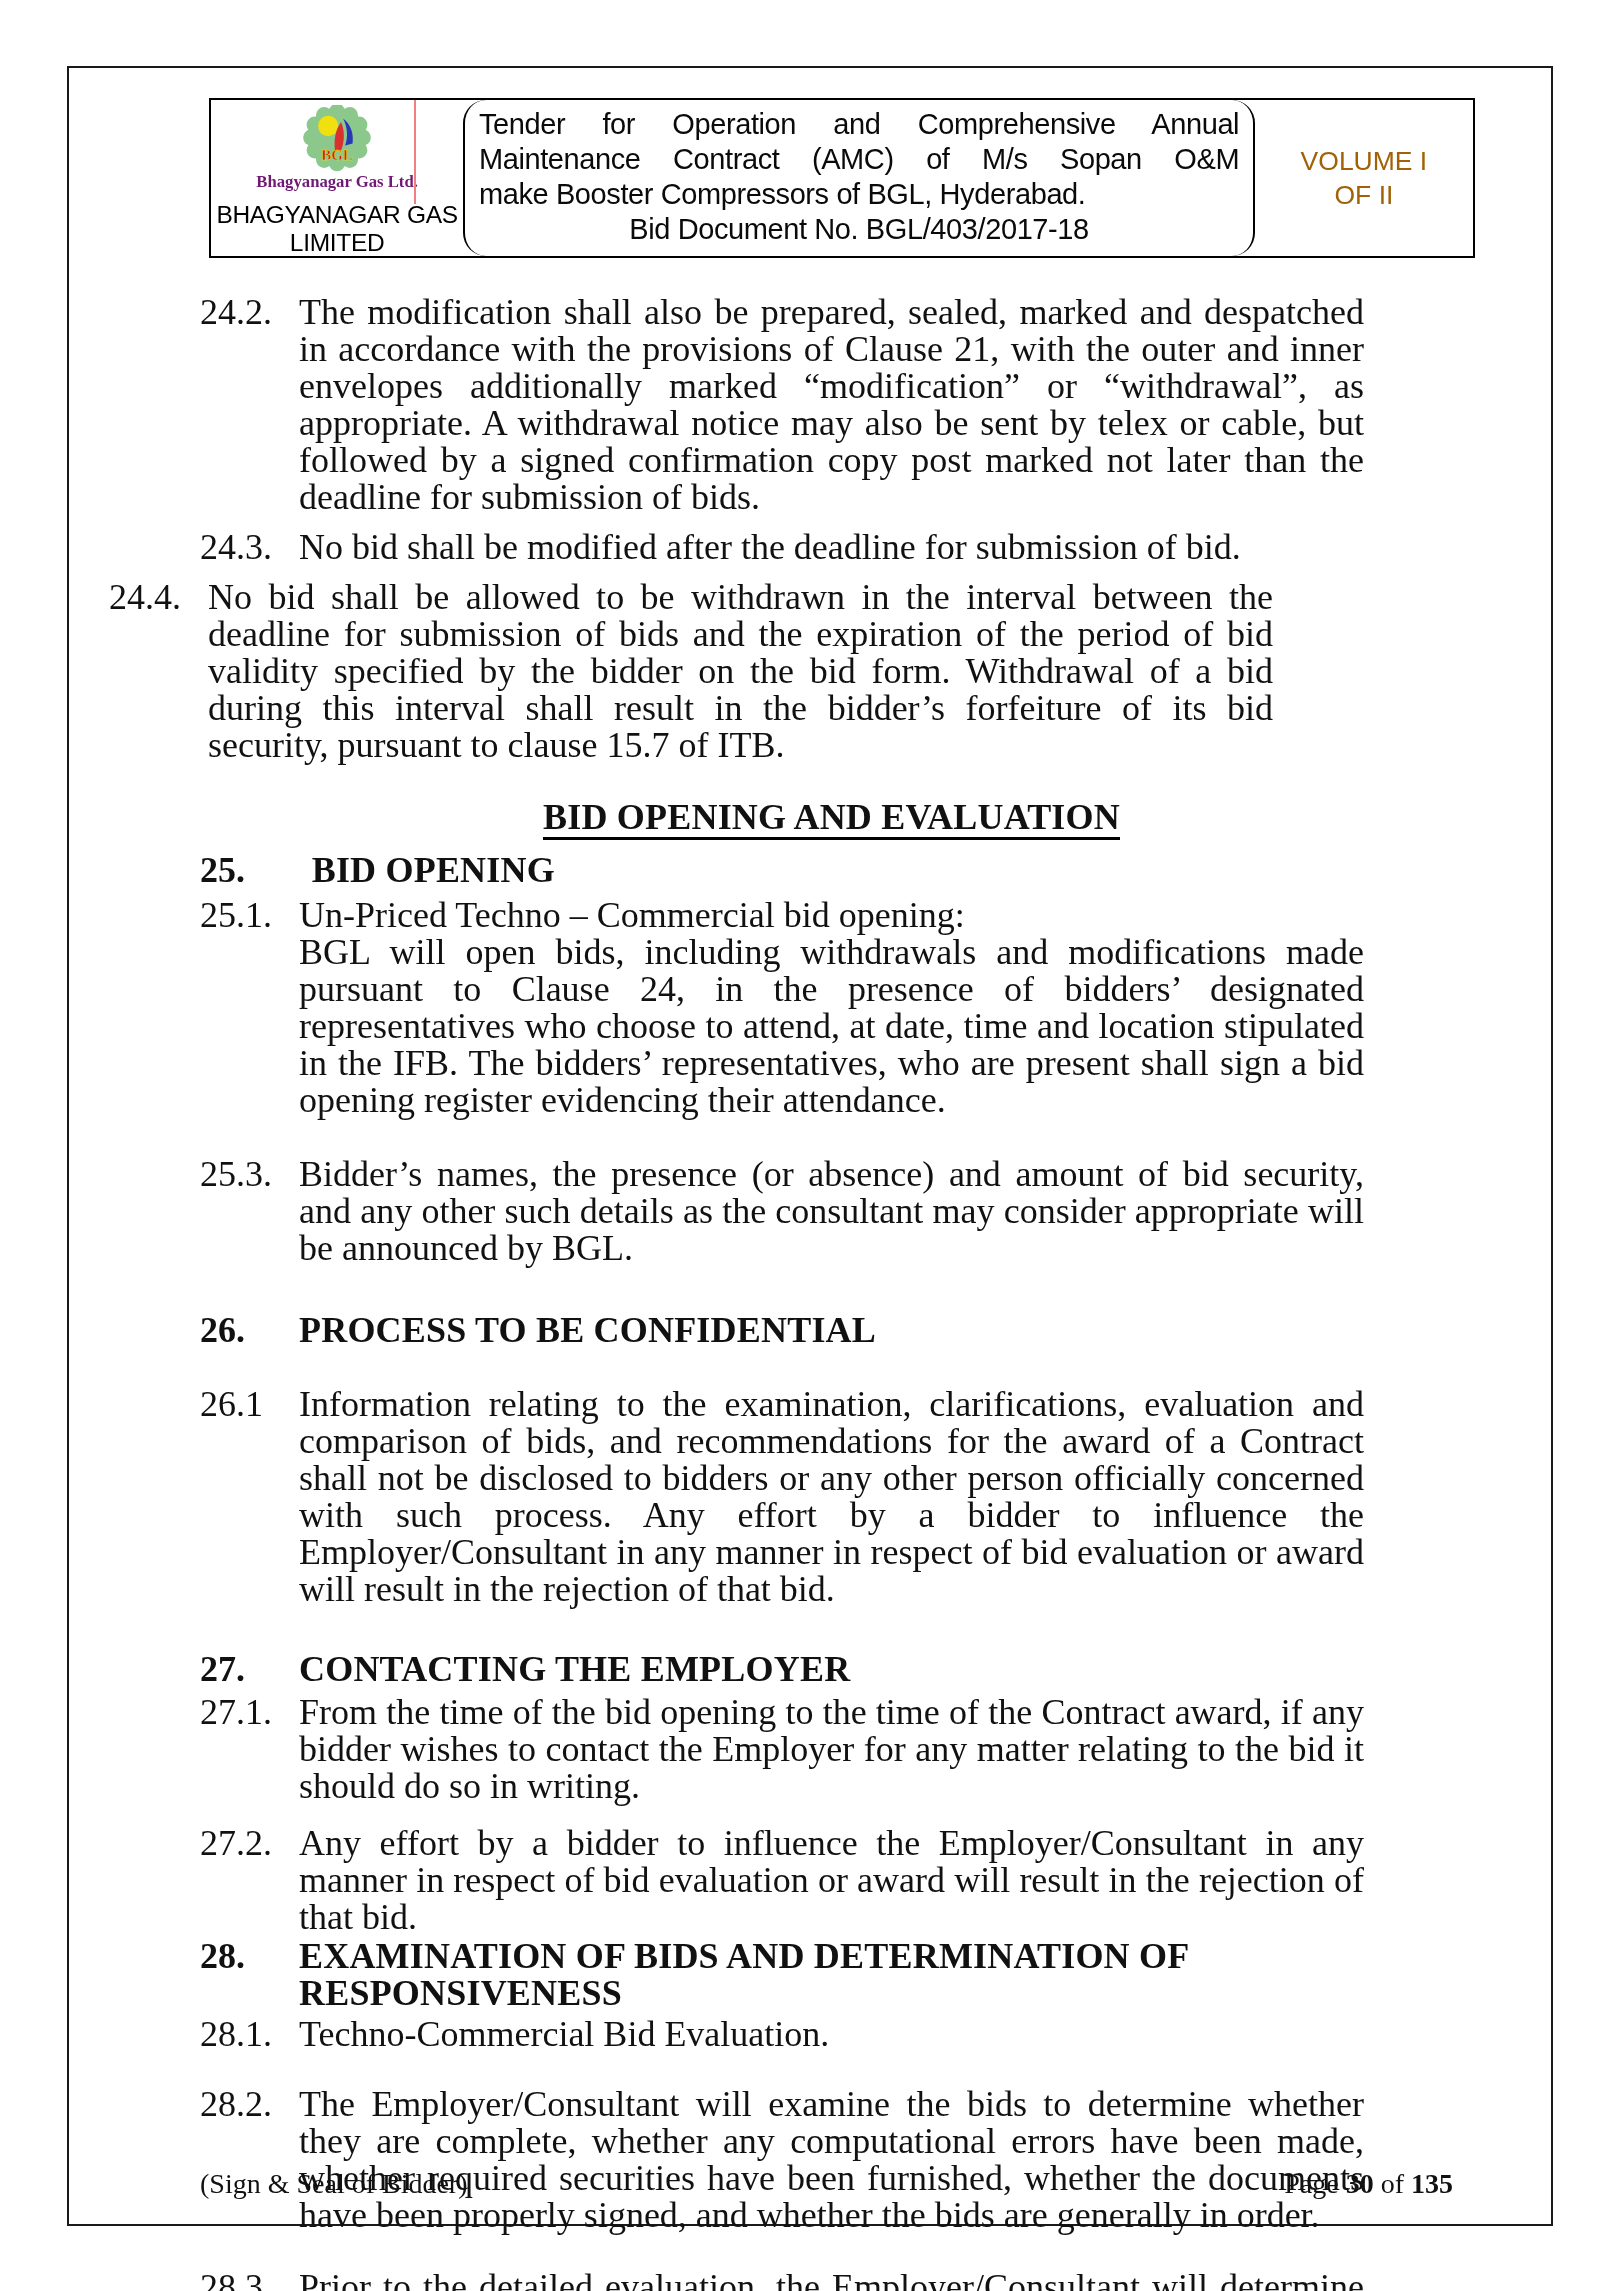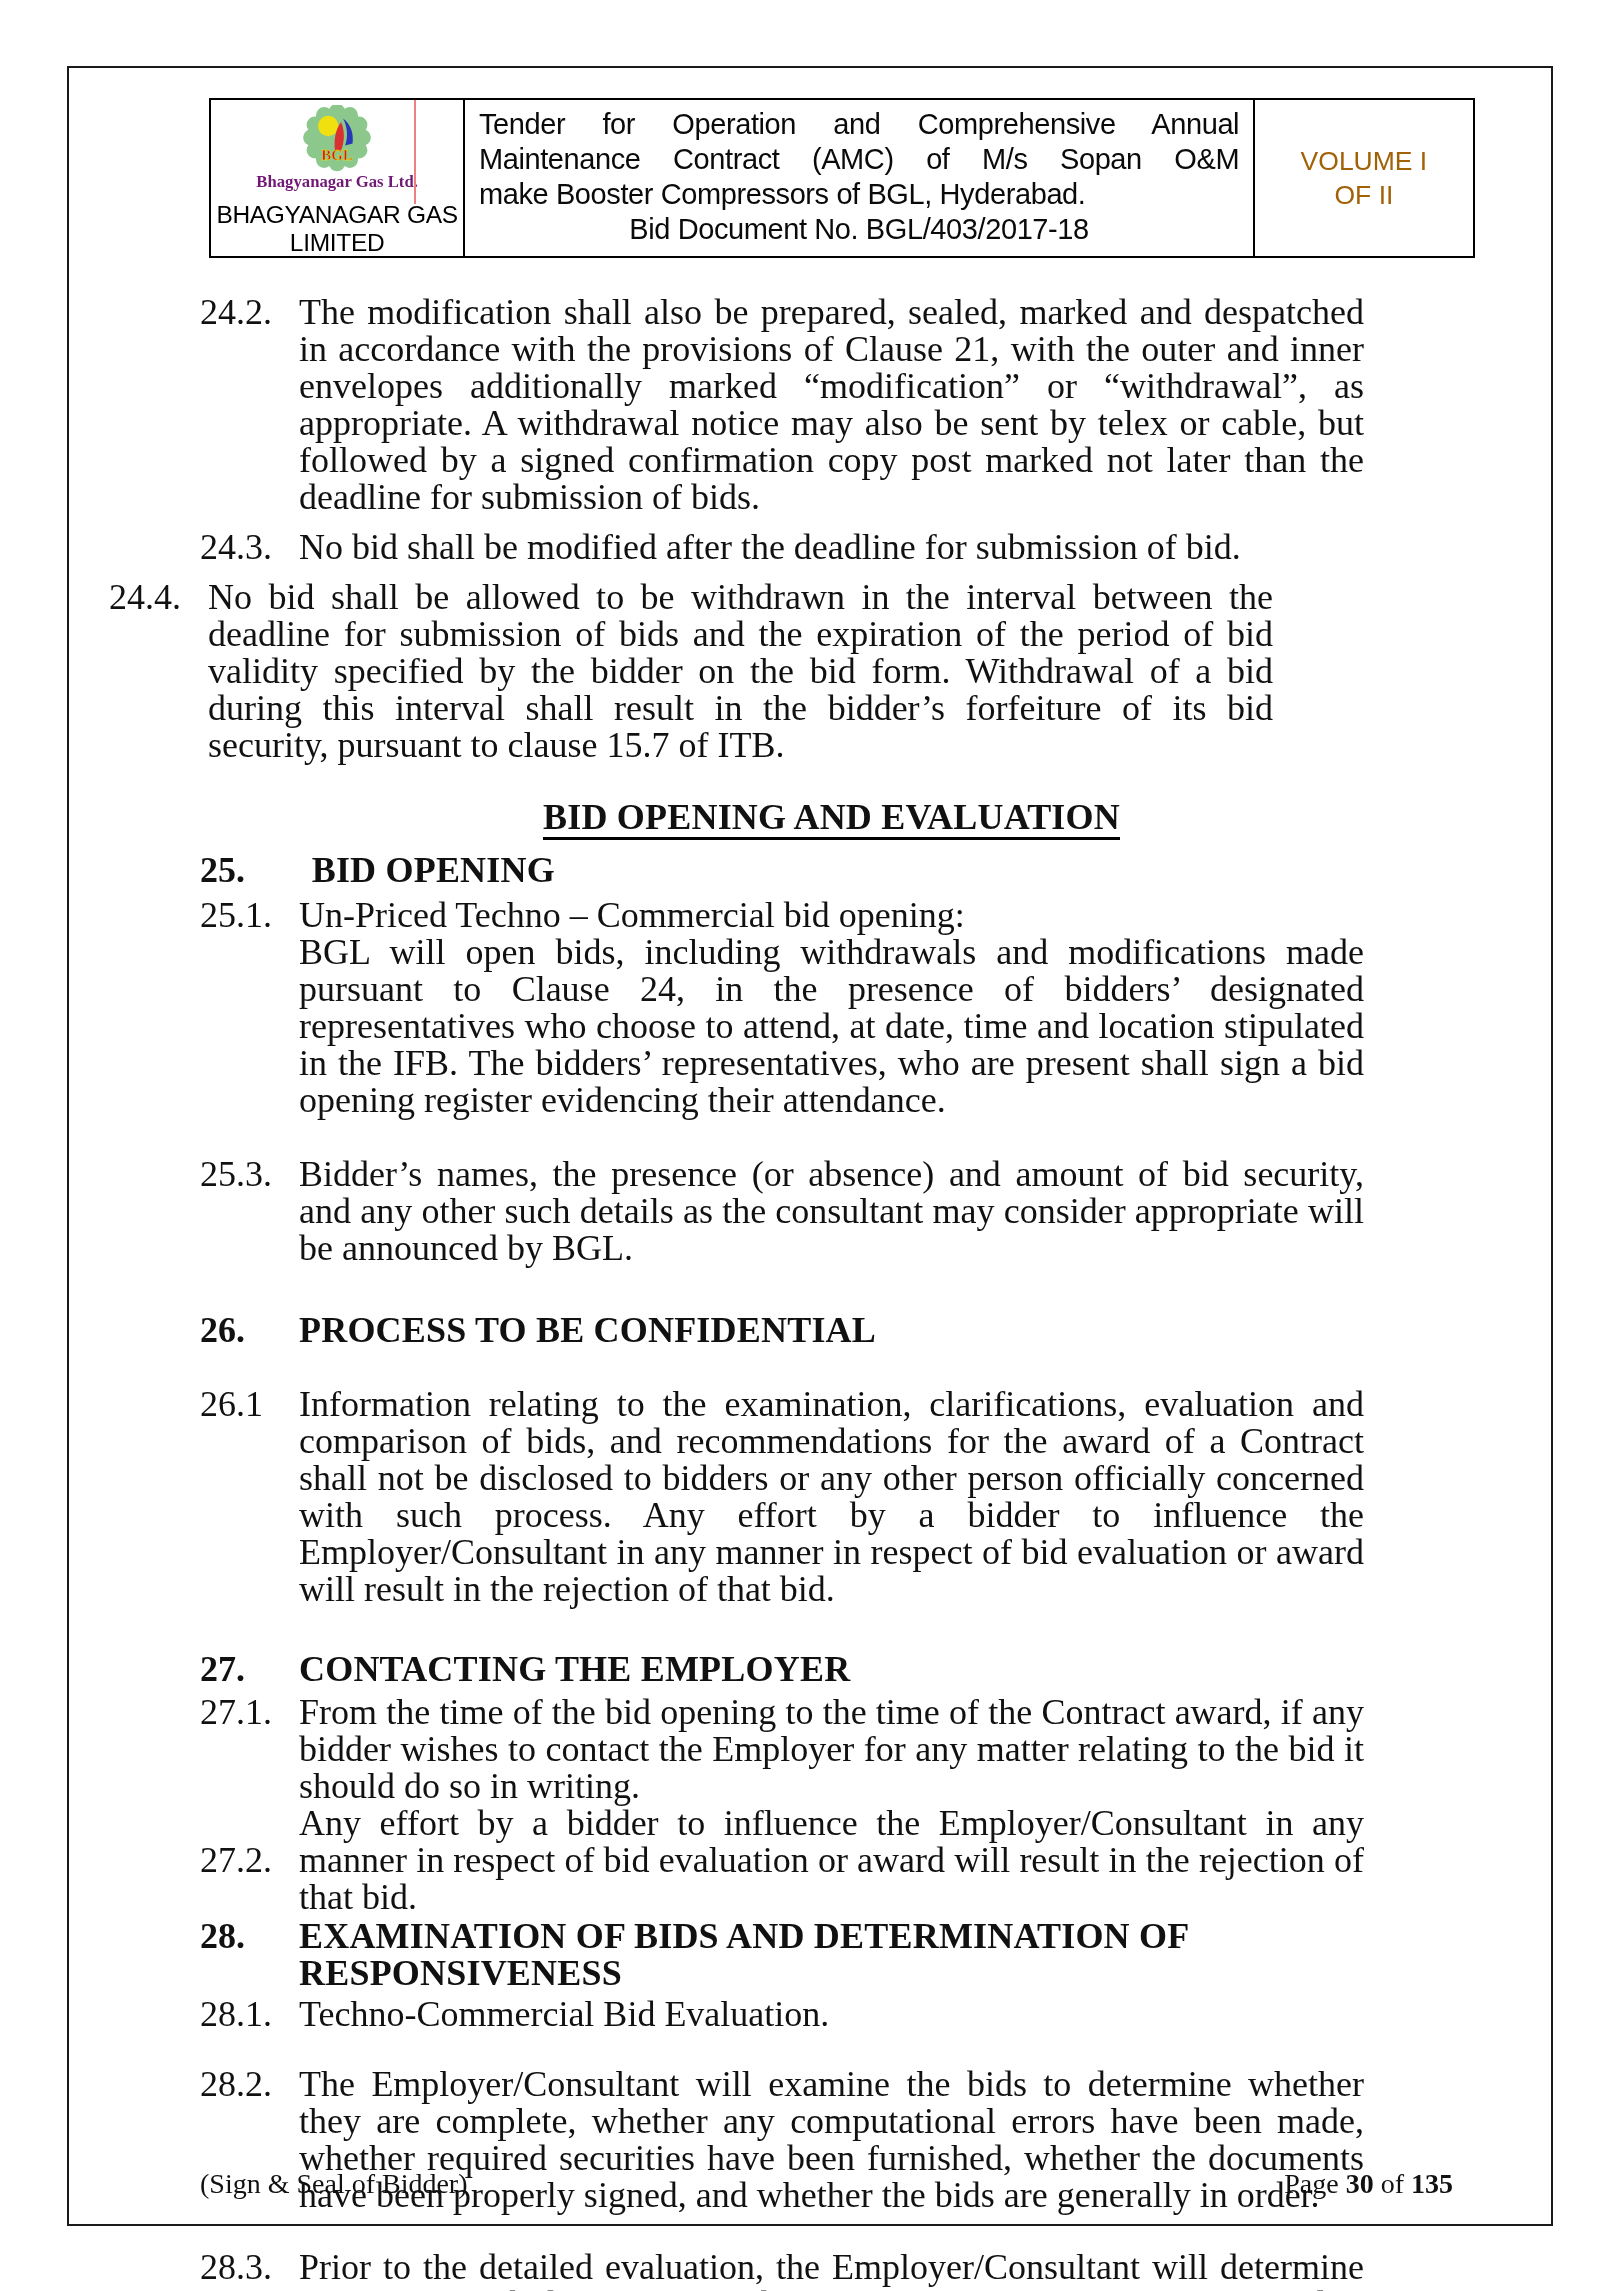--- a/index.html
+++ b/index.html
@@ -8,21 +8,21 @@
   .frame{position:absolute;left:67px;top:66px;width:1486px;height:2160px;
          border:2px solid #1a1a1a;border-bottom-width:2.9px;box-sizing:border-box;}
   
   .htable{display:flex;margin:30px 0 0 140px;width:1266px;height:160px;
           border:2px solid #000;box-sizing:border-box;background:#fff;}
   .hcell{box-sizing:border-box;height:100%;}
   .logo-cell{width:259px;position:relative;display:flex;flex-direction:column;
              align-items:center;padding-top:4.9px;}
   .title-cell{width:812px;border-left:2px solid #000;border-right:2px solid #000;
               padding:6.9px 13.7px 0 13.7px;font-family:"Liberation Sans", sans-serif;
-              font-size:29px;line-height:35px;letter-spacing:-0.4px;color:#0a0a0a;}
+              font-size:29px;line-height:35px;letter-spacing:-0.4px;color:#0a0a0a;border-radius:23px;}
   .t-just{text-align:justify;text-align-last:justify;}
   .t-left{text-align:left;}
   .t-center{text-align:center;}
   .volume-cell{width:224px;display:flex;flex-direction:column;justify-content:center;
                align-items:center;font-family:"Liberation Sans", sans-serif;
                font-size:26.5px;line-height:34px;color:#a16207;}
   .logo-caption{font-family:"Liberation Serif", serif;font-weight:bold;
                 font-size:16.7px;line-height:17.6px;color:#701a75;margin-top:0px;}
   .company{font-family:"Liberation Sans", sans-serif;font-size:24.5px;line-height:27.4px;
            color:#000;text-align:center;margin-top:11px;letter-spacing:-0.3px;}
@@ -36,21 +36,21 @@
   .section .num{font-weight:bold;}
   .section .txt{font-weight:bold;text-align:left;letter-spacing:0.2px;}
   .center-head{margin-left:230px;width:1065px;text-align:center;font-weight:bold;}
   .center-head .uline{display:inline-block;border-bottom:3.9px solid #000;
                       padding-bottom:1px;letter-spacing:0.2px;}
   .lead-line{text-align:left;}
   
   .m-c242{margin-top:36px;} .m-c243{margin-top:12.7px;} .m-c244{margin-top:13.7px;margin-left:40px;}
   .m-chead{margin-top:35px;} .m-s25{margin-top:11.8px;} .m-c251{margin-top:7.8px;}
   .m-c253{margin-top:37px;} .m-s26{margin-top:45px;} .m-c261{margin-top:37px;}
-  .m-s27{margin-top:43px;} .m-c271{margin-top:5.9px;} .m-c272{margin-top:0;align-items:center;}
+  .m-s27{margin-top:43px;} .m-c271{margin-top:5.9px;} .m-c272{margin-top:20px;}
   .m-s28{margin-top:2px;} .m-c281{margin-top:3.9px;} .m-c282{margin-top:33px;}
   .m-c283{margin-top:35px;}
   
   .footer{position:absolute;left:131px;right:98px;bottom:21.6px;display:flex;
           justify-content:space-between;font-size:28px;line-height:37px;}
   .footer .bold{font-weight:bold;}
 </style>
 </head>
 <body>
 

